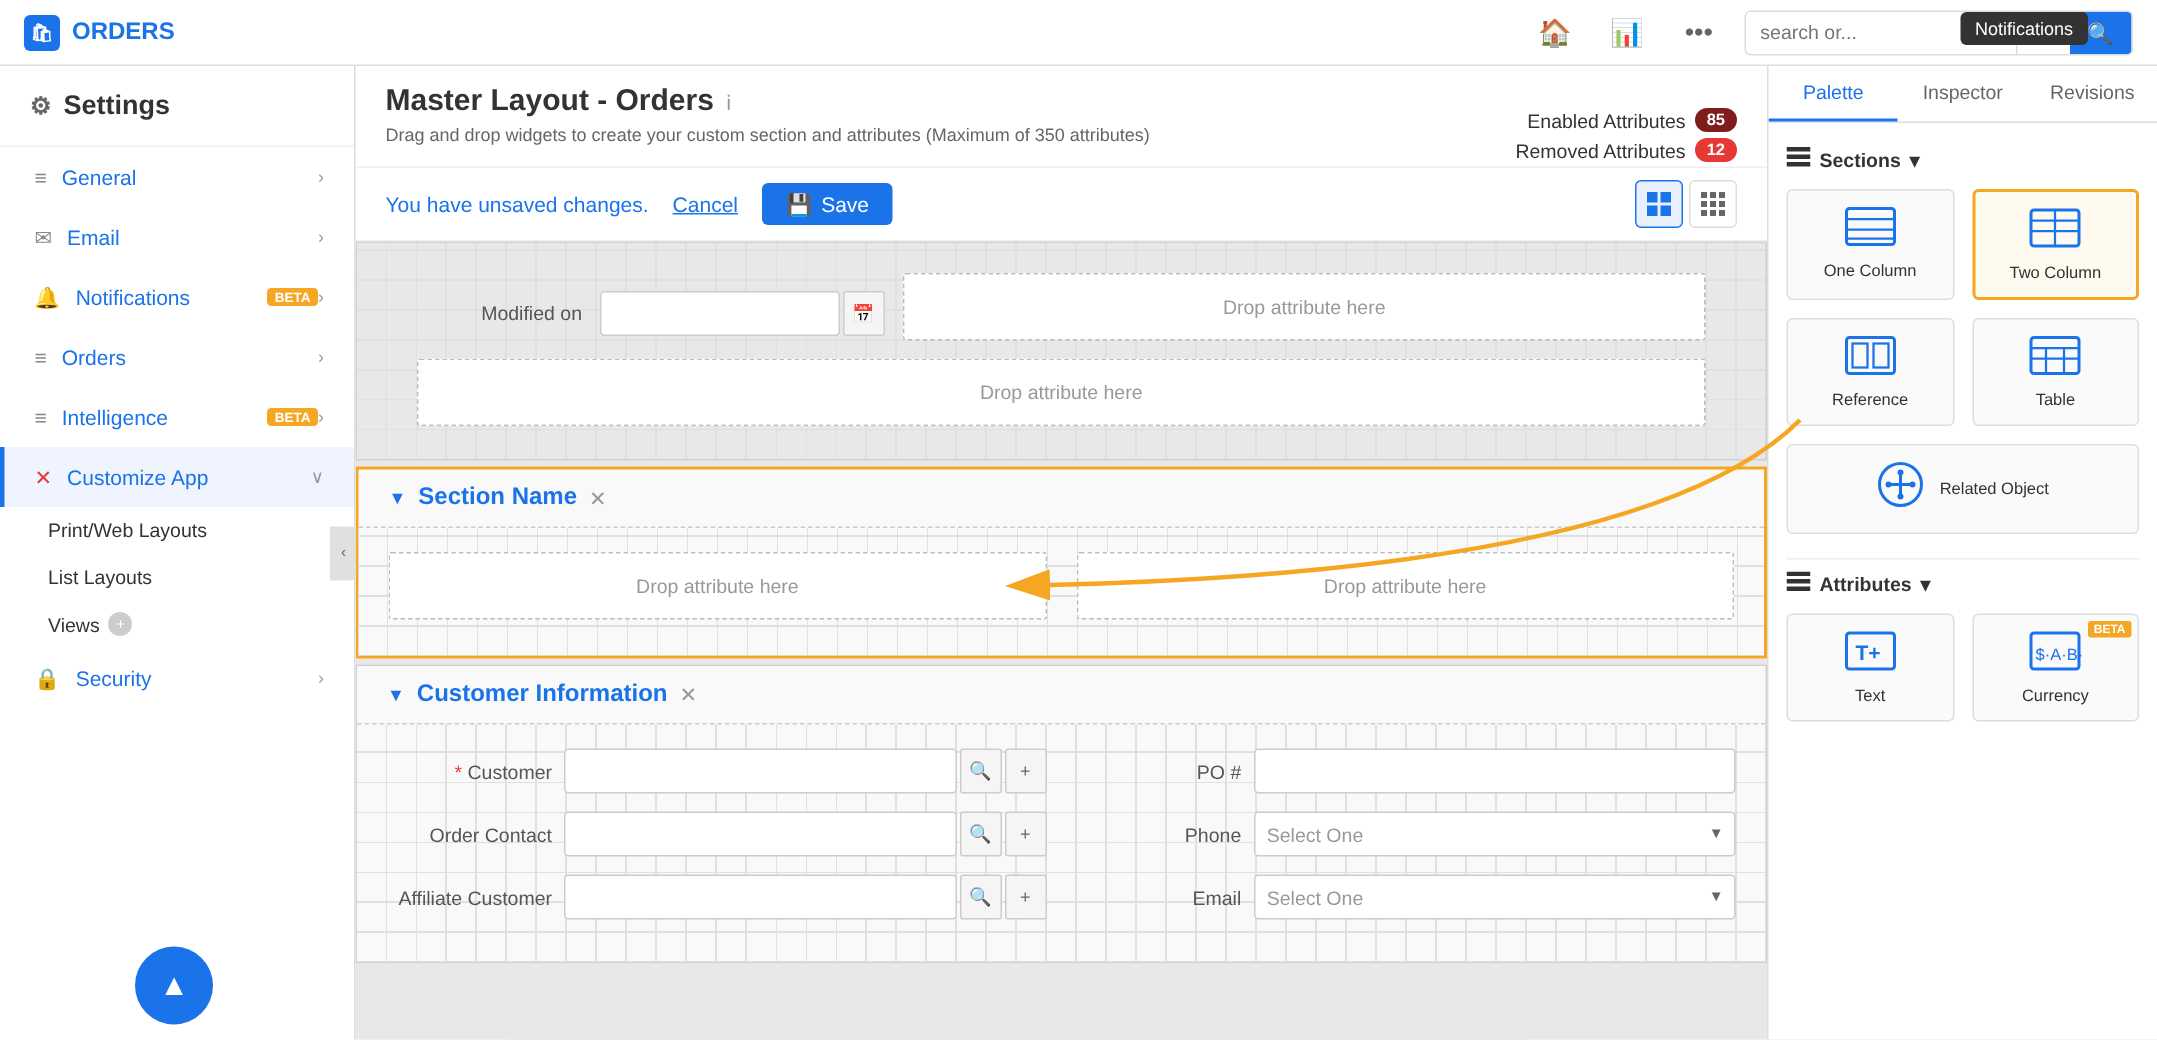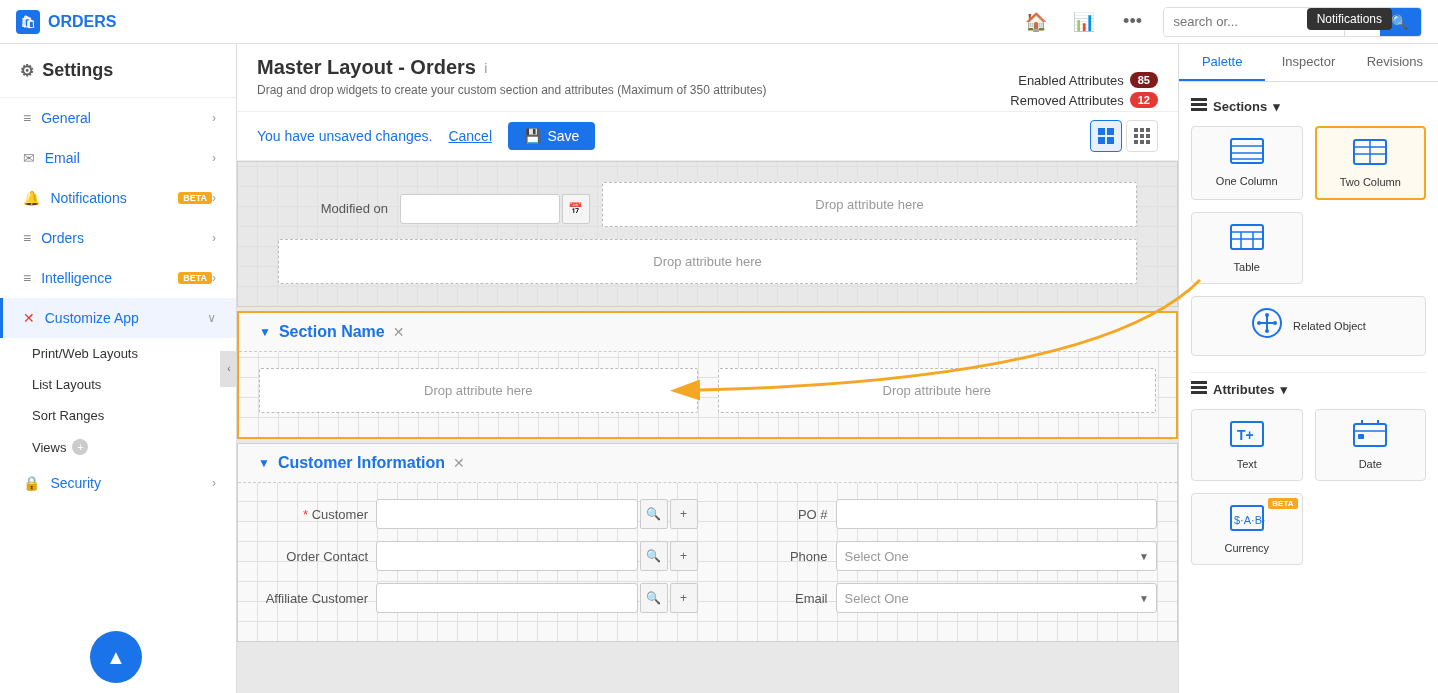--- a/index.html
+++ b/index.html
@@ -472,23 +472,20 @@
       <span class="sidebar-item-label">Customize App</span>
       <span class="sidebar-item-arrow">∨</span>
     </div>
 
     <div class="sidebar-sub">
       <div class="sidebar-sub-item">
         <span>Print/Web Layouts</span>
       </div>
       <div class="sidebar-sub-item">
         <span>List Layouts</span>
-      </div>
-      <div class="sidebar-sub-item">
-        <span>Sort Ranges</span>
       </div>
       <div class="sidebar-sub-item">
         <span>Views</span>
         <span class="sidebar-add-btn">+</span>
       </div>
     </div>
 
     <div class="sidebar-item">
       <span class="sidebar-item-icon">🔒</span>
       <span class="sidebar-item-label">Security</span>
@@ -700,20 +697,30 @@
             <svg width="36" height="28" viewBox="0 0 36 28" fill="none" xmlns="http://www.w3.org/2000/svg">
               <rect x="2" y="2" width="32" height="24" rx="2" stroke="#1a73e8" stroke-width="2" fill="none"></rect>
               <line x1="18" y1="2" x2="18" y2="26" stroke="#1a73e8" stroke-width="1.5"></line>
               <line x1="2" y1="9" x2="34" y2="9" stroke="#1a73e8" stroke-width="1.5"></line>
               <line x1="2" y1="16" x2="34" y2="16" stroke="#1a73e8" stroke-width="1.5"></line>
             </svg>
           </div>
           <div class="palette-item-label">Two Column</div>
         </div>
 
+        <div class="palette-item">
+          <div class="palette-item-icon">
+            <svg width="36" height="28" viewBox="0 0 36 28" fill="none">
+              <rect x="2" y="2" width="32" height="24" rx="2" stroke="#1a73e8" stroke-width="2" fill="none"></rect>
+              <rect x="6" y="6" width="10" height="16" stroke="#1a73e8" stroke-width="1.5" fill="none"></rect>
+              <rect x="20" y="6" width="10" height="16" stroke="#1a73e8" stroke-width="1.5" fill="none"></rect>
+            </svg>
+          </div>
+          <div class="palette-item-label">Reference</div>
+        </div>
 
         <div class="palette-item">
           <div class="palette-item-icon">
             <svg width="36" height="28" viewBox="0 0 36 28" fill="none">
               <rect x="2" y="2" width="32" height="24" rx="2" stroke="#1a73e8" stroke-width="2" fill="none"></rect>
               <line x1="2" y1="9" x2="34" y2="9" stroke="#1a73e8" stroke-width="1.5"></line>
               <line x1="12" y1="9" x2="12" y2="26" stroke="#1a73e8" stroke-width="1.5"></line>
               <line x1="24" y1="9" x2="24" y2="26" stroke="#1a73e8" stroke-width="1.5"></line>
               <line x1="2" y1="16" x2="34" y2="16" stroke="#1a73e8" stroke-width="1.5"></line>
             </svg>
@@ -754,32 +761,20 @@
         <div class="palette-item">
           <div class="palette-item-icon">
             <svg width="36" height="28" viewBox="0 0 36 28" fill="none">
               <rect x="2" y="2" width="32" height="24" rx="2" stroke="#1a73e8" stroke-width="2" fill="none"></rect>
               <text x="8" y="20" font-size="14" fill="#1a73e8" font-family="serif" font-weight="bold">T+</text>
             </svg>
           </div>
           <div class="palette-item-label">Text</div>
         </div>
 
-        <div class="palette-item">
-          <div class="palette-item-icon">
-            <svg width="36" height="28" viewBox="0 0 36 28" fill="none">
-              <rect x="2" y="4" width="32" height="22" rx="2" stroke="#1a73e8" stroke-width="2" fill="none"></rect>
-              <line x1="2" y1="11" x2="34" y2="11" stroke="#1a73e8" stroke-width="1.5"></line>
-              <line x1="10" y1="4" x2="10" y2="0" stroke="#1a73e8" stroke-width="2"></line>
-              <line x1="26" y1="4" x2="26" y2="0" stroke="#1a73e8" stroke-width="2"></line>
-              <rect x="6" y="14" width="6" height="5" rx="1" fill="#1a73e8"></rect>
-            </svg>
-          </div>
-          <div class="palette-item-label">Date</div>
-        </div>
 
 
         <div class="palette-item" style="position:relative;">
           <span style="position:absolute;top:4px;right:4px;background:#f5a623;color:white;font-size:8px;font-weight:700;padding:1px 4px;border-radius:2px;">BETA</span>
           <div class="palette-item-icon">
             <svg width="36" height="28" viewBox="0 0 36 28" fill="none">
               <rect x="2" y="2" width="32" height="24" rx="2" stroke="#1a73e8" stroke-width="2" fill="none"></rect>
               <text x="5" y="20" font-size="11" fill="#1a73e8" font-family="monospace">$·A·B·C</text>
             </svg>
           </div>

